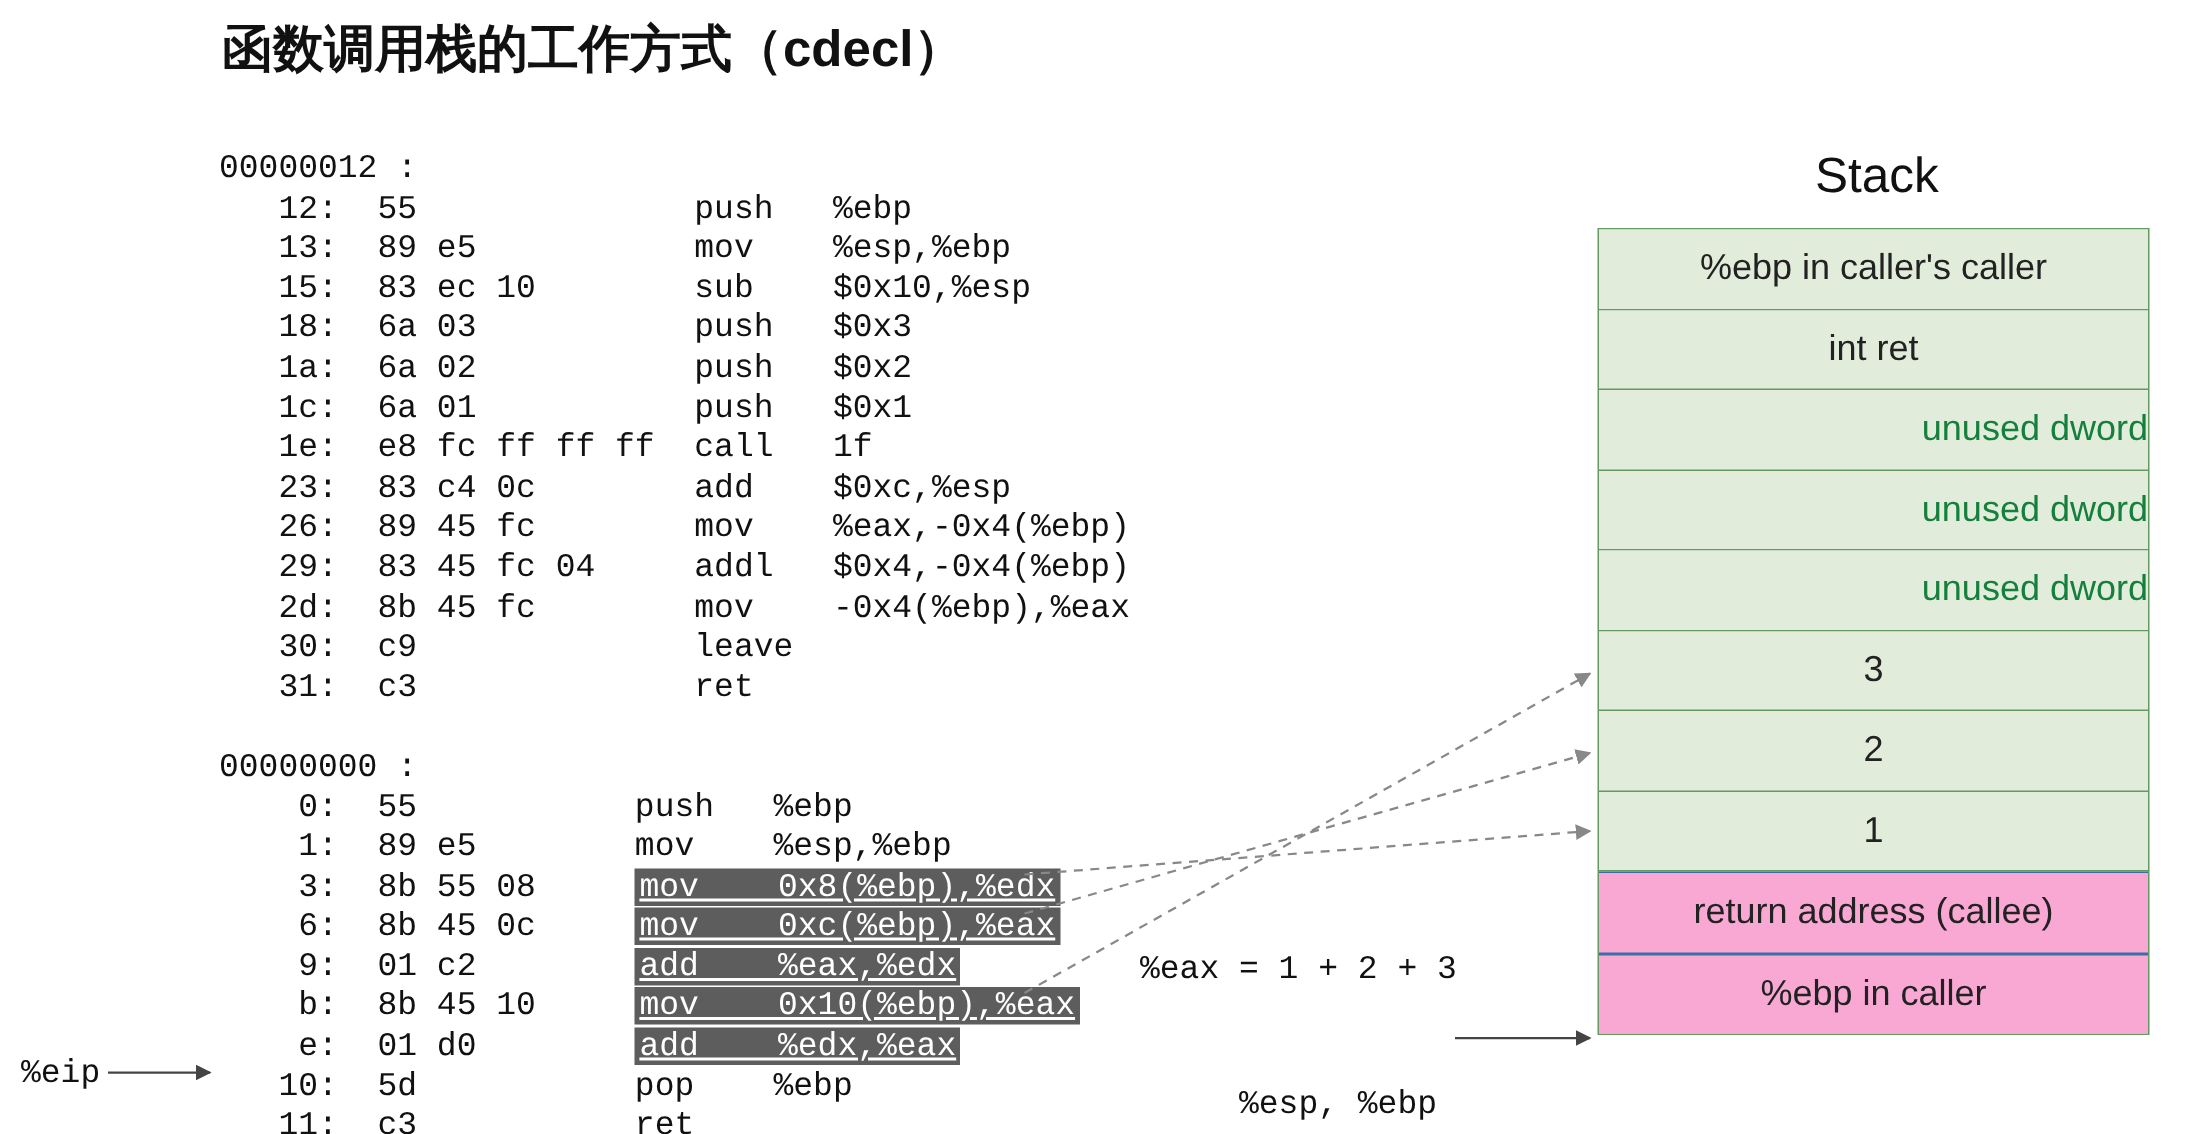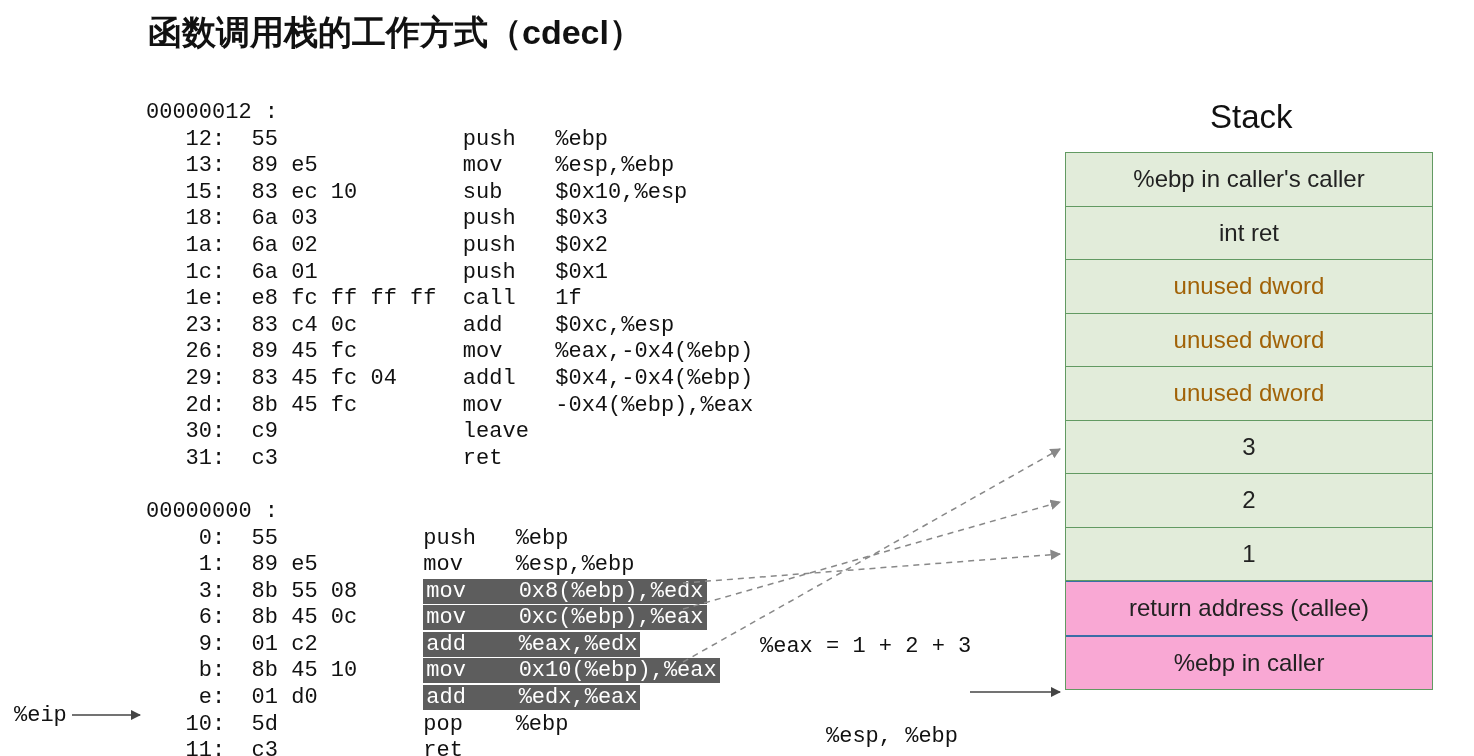--- a/index.html
+++ b/index.html
@@ -27,20 +27,21 @@
     font-family: Consolas, "Courier New", monospace;
     font-size: 22px;
     line-height: 26.6px;
     white-space: pre;
     color: #111;
   }
   .code .hl {
     background: #5d5d5d;
     color: #fff;
     padding: 0 3px;
+    text-decoration: underline;
   }
   .eip-label {
     position: absolute;
     font-family: Consolas, "Courier New", monospace;
     font-size: 22px;
     color: #111;
   }
   .stack-title {
     position: absolute;
     font-family: "Arial", sans-serif;
@@ -57,21 +58,21 @@
   .stack-cell {
     height: 52.5px;
     line-height: 52.5px;
     text-align: center;
     font-size: 24px;
     font-family: Arial, sans-serif;
     border-bottom: 1.5px solid #629a62;
     background: #e2ecda;
     color: #222;
   }
-  .stack-cell.dim { color: #a16207; }
+  .stack-cell.dim { color: #15803d; text-align: right; }
   .stack-cell.blue { background: #f9a8d4; border-top: 1.5px solid #3a6ea6; border-bottom: 1.5px solid #3a6ea6; }
   .stack-cell:last-child { border-bottom: none; }
   .annot {
     position: absolute;
     font-family: Consolas, "Courier New", monospace;
     font-size: 22px;
     color: #111;
     text-align: right;
   }
   svg.overlay {

